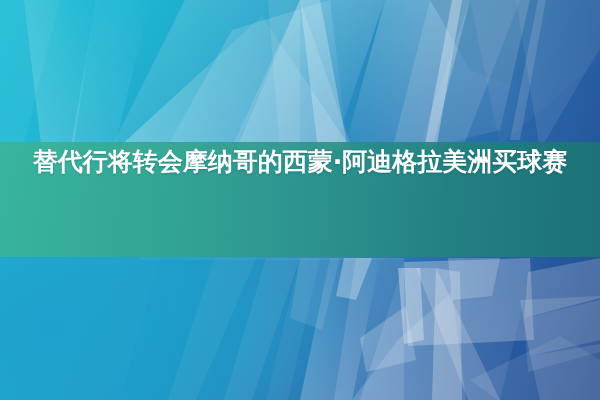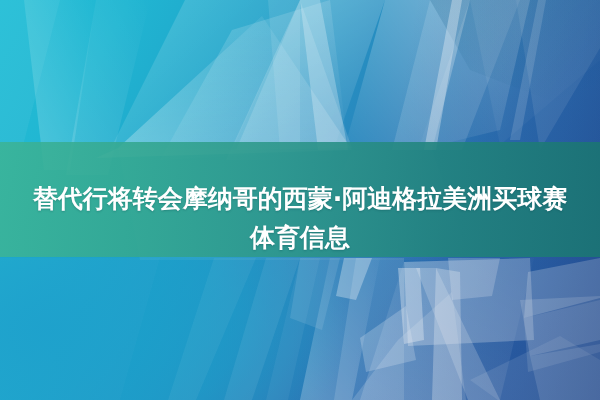--- a/index.html
+++ b/index.html
@@ -78,21 +78,21 @@
   
   .headline {
     position: absolute;
     left: 0;
     top: 142px;
     width: 600px;
     height: 115px;
     display: flex;
     flex-direction: column;
     align-items: center;
-    justify-content: flex-end;
+    justify-content: flex-start;
     box-sizing: border-box;
     padding: 0 6px;
   }
   .headline .line {
     color: #ffffff;
     font-size: 25px;
     font-weight: bold;
     line-height: 39px;
     letter-spacing: 0px;
     white-space: nowrap;
@@ -192,16 +192,15 @@
       <polygon points="0,258 160,258 120,400 0,400" fill="#ffffff" opacity="0.02"></polygon>
     </svg>
   </div>
 
   <div class="bg-edge"></div>
 
   <div class="band"></div>
 
   <div class="headline">
     <div class="line">替代行将转会摩纳哥的西蒙·阿迪格拉美洲买球赛</div>
-    <div class="line">体育信息</div>
   </div>
 
 </div>
 
 </body></html>

